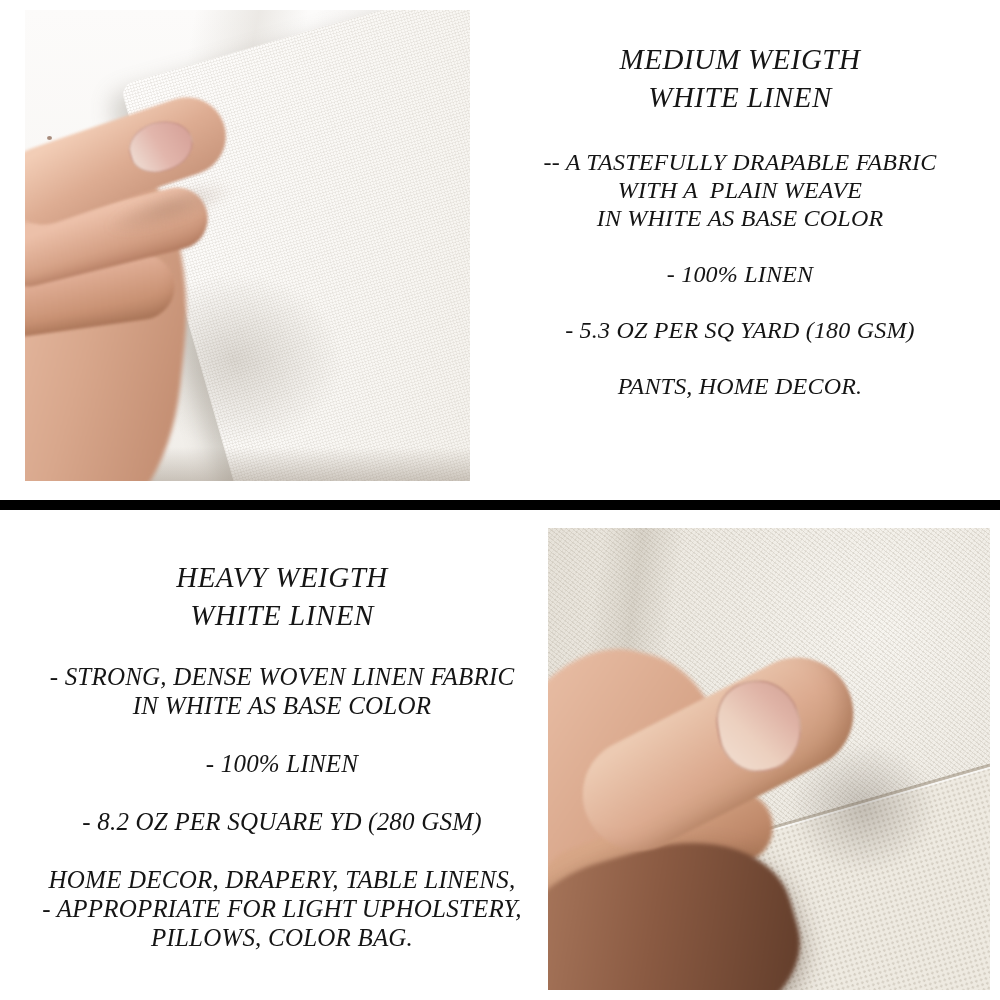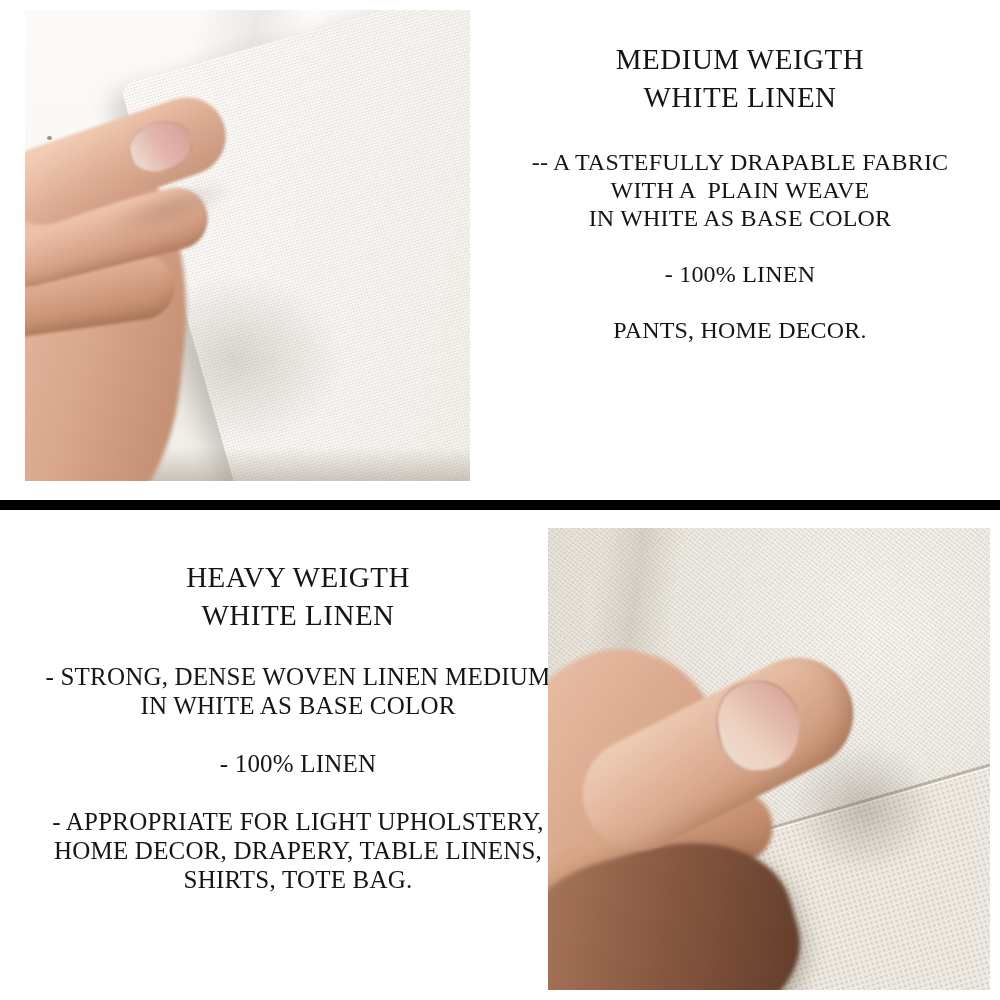--- a/index.html
+++ b/index.html
@@ -4,26 +4,26 @@
 <style>
   html,body{margin:0;padding:0;}
   body{
     width:1000px;height:1000px;
     background:#ffffff;
     font-family:"Liberation Serif","DejaVu Serif",serif;
     color:#151515;
     overflow:hidden;
     position:relative;
   }
-  .canvas{position:absolute;inset:0;width:848px;height:1000px;}
+  .canvas{position:absolute;inset:0;width:848px;height:1000px;font-style:italic;}
 
   
   .textcol{position:absolute;text-align:center;}
   .textcol-top{left:482px;top:40px;width:516px;}
-  .textcol-bottom{left:24px;top:558px;width:548px;}
+  .textcol-bottom{left:8px;top:558px;width:548px;}
   .title{margin:0;font-weight:400;font-size:29px;line-height:38px;letter-spacing:.5px;}
   .para{margin:0;font-size:24px;line-height:28px;letter-spacing:.2px;}
   .textcol-bottom .para{font-size:25px;line-height:29px;}
   .para.first{margin-top:32px;text-align:center;}
   .para.gap{margin-top:28px;}
   .textcol-bottom .para.first{margin-top:28px;}
   .textcol-bottom .para.gap{margin-top:29px;}
   .line{display:block;white-space:pre-wrap;}
 
   
@@ -153,42 +153,48 @@
     </h2>
     <p class="para first">
       <span class="line">-- A TASTEFULLY DRAPABLE FABRIC</span>
       <span class="line">WITH A  PLAIN WEAVE</span>
       <span class="line">IN WHITE AS BASE COLOR</span>
     </p>
     <p class="para gap">
       <span class="line">- 100% LINEN</span>
     </p>
     <p class="para gap">
+      <span class="line">- 5.3 OZ PER SQ YARD (180 GSM)</span>
+    </p>
+    <p class="para gap">
       <span class="line">PANTS, HOME DECOR.</span>
     </p>
   </div>
 
   <div class="divider"></div>
 
   <div class="textcol textcol-bottom">
     <h2 class="title">
       <span class="line">HEAVY WEIGTH</span>
       <span class="line">WHITE LINEN</span>
     </h2>
     <p class="para first">
-      <span class="line">- STRONG, DENSE WOVEN LINEN MEDIUM</span>
+      <span class="line">- STRONG, DENSE WOVEN LINEN FABRIC</span>
       <span class="line">IN WHITE AS BASE COLOR</span>
     </p>
     <p class="para gap">
       <span class="line">- 100% LINEN</span>
     </p>
     <p class="para gap">
+      <span class="line">- 8.2 OZ PER SQUARE YD (280 GSM)</span>
+    </p>
+    <p class="para gap">
+      <span class="line">HOME DECOR, DRAPERY, TABLE LINENS,</span>
       <span class="line">- APPROPRIATE FOR LIGHT UPHOLSTERY,</span>
-      <span class="line">HOME DECOR, DRAPERY, TABLE LINENS,</span>
-      <span class="line">SHIRTS, TOTE BAG.</span>
+      <span class="line">PILLOWS, COLOR BAG.</span>
     </p>
   </div>
 
   <div class="photo photo-b">
     <div class="pb-fabric"></div>
     <div class="pb-crease"></div>
     <div class="pb-hem"></div>
     <div class="pb-thumbshadow"></div>
     <div class="pb-palm"></div>
     <div class="pb-fingerband"></div>

